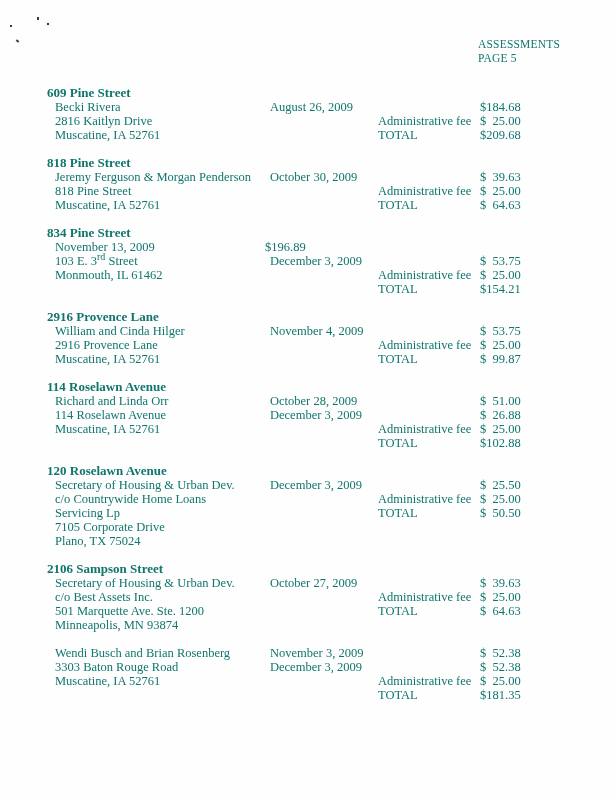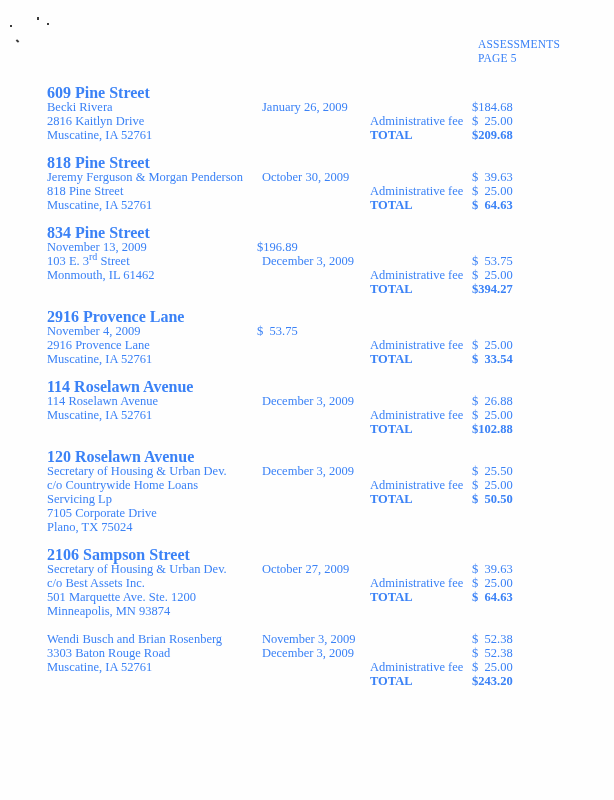--- a/index.html
+++ b/index.html
@@ -7,21 +7,21 @@
     padding: 0;
     background: #ffffff;
   }
   .page {
     position: relative;
     width: 614px;
     height: 800px;
     background: #fefefe;
     overflow: hidden;
     font-family: "Liberation Serif", serif;
-    color: #3b82f6;
+    color: #0f766e;
   }
   .artifact {
     position: absolute;
     background: #3a3a3a;
   }
   .a1 { left: 10px; top: 25px; width: 2px; height: 2px; }
   .a2 { left: 37px; top: 17px; width: 2px; height: 3px; }
   .a3 { left: 47px; top: 23px; width: 2px; height: 2px; }
   .a4 { left: 16px; top: 40px; width: 3px; height: 2px; transform: rotate(40deg); }
   .header {
@@ -37,36 +37,37 @@
     position: absolute;
     left: 47px;
     top: 86px;
     width: 540px;
   }
   .entry {
     margin-bottom: 14px;
   }
   .entry-title {
     font-weight: bold;
-    font-size: 16px;
+    font-size: 13px;
     line-height: 14px;
     white-space: nowrap;
   }
   .row {
     display: flex;
     font-size: 12.5px;
     line-height: 14px;
+    margin-left: 8px;
   }
   .c-left   { width: 215px; white-space: nowrap; }
   .c-date   { width: 108px; white-space: nowrap; }
   .c-label  { width: 102px; white-space: nowrap; }
   .c-amount { width: 100px; white-space: pre; }
   .row.total .c-label,
   .row.total .c-amount {
-    font-weight: bold;
+    font-weight: normal;
   }
   sup {
     font-size: 10px;
     line-height: 0;
     vertical-align: super;
   }
 </style>
 </head>
 <body>
 
@@ -79,21 +80,21 @@
   <div class="header">
     <div>ASSESSMENTS</div>
     <div>PAGE 5</div>
   </div>
 
   <div class="content" id="entries">
       <div class="entry">
         <div class="entry-title">609 Pine Street</div>
         <div class="row">
           <div class="c-left">Becki Rivera</div>
-          <div class="c-date">January 26, 2009</div>
+          <div class="c-date">August 26, 2009</div>
           <div class="c-label"></div>
           <div class="c-amount">$184.68</div>
         </div>
         <div class="row">
           <div class="c-left">2816 Kaitlyn Drive</div>
           <div class="c-date"></div>
           <div class="c-label">Administrative fee</div>
           <div class="c-amount">$  25.00</div>
         </div>
         <div class="row total">
@@ -140,45 +141,52 @@
         <div class="row">
           <div class="c-left">Monmouth, IL 61462</div>
           <div class="c-date"></div>
           <div class="c-label">Administrative fee</div>
           <div class="c-amount">$  25.00</div>
         </div>
         <div class="row total">
           <div class="c-left"></div>
           <div class="c-date"></div>
           <div class="c-label">TOTAL</div>
-          <div class="c-amount">$394.27</div>
+          <div class="c-amount">$154.21</div>
         </div>
       </div>
       <div class="entry">
         <div class="entry-title">2916 Provence Lane</div>
         <div class="row">
+          <div class="c-left">William and Cinda Hilger</div>
           <div class="c-date">November 4, 2009</div>
           <div class="c-label"></div>
           <div class="c-amount">$  53.75</div>
         </div>
         <div class="row">
           <div class="c-left">2916 Provence Lane</div>
           <div class="c-date"></div>
           <div class="c-label">Administrative fee</div>
           <div class="c-amount">$  25.00</div>
         </div>
         <div class="row total">
           <div class="c-left">Muscatine, IA 52761</div>
           <div class="c-date"></div>
           <div class="c-label">TOTAL</div>
-          <div class="c-amount">$  33.54</div>
+          <div class="c-amount">$  99.87</div>
         </div>
       </div>
       <div class="entry">
         <div class="entry-title">114 Roselawn Avenue</div>
+        <div class="row">
+          <div class="c-left">Richard and Linda Orr</div>
+          <div class="c-date">October 28, 2009</div>
+          <div class="c-label"></div>
+          <div class="c-amount">$  51.00</div>
+        </div>
         <div class="row">
           <div class="c-left">114 Roselawn Avenue</div>
           <div class="c-date">December 3, 2009</div>
           <div class="c-label"></div>
           <div class="c-amount">$  26.88</div>
         </div>
         <div class="row">
           <div class="c-left">Muscatine, IA 52761</div>
           <div class="c-date"></div>
           <div class="c-label">Administrative fee</div>
@@ -267,17 +275,17 @@
         <div class="row">
           <div class="c-left">Muscatine, IA 52761</div>
           <div class="c-date"></div>
           <div class="c-label">Administrative fee</div>
           <div class="c-amount">$  25.00</div>
         </div>
         <div class="row total">
           <div class="c-left"></div>
           <div class="c-date"></div>
           <div class="c-label">TOTAL</div>
-          <div class="c-amount">$243.20</div>
+          <div class="c-amount">$181.35</div>
         </div>
       </div>
     </div>
 </div>
 
 </body></html>

